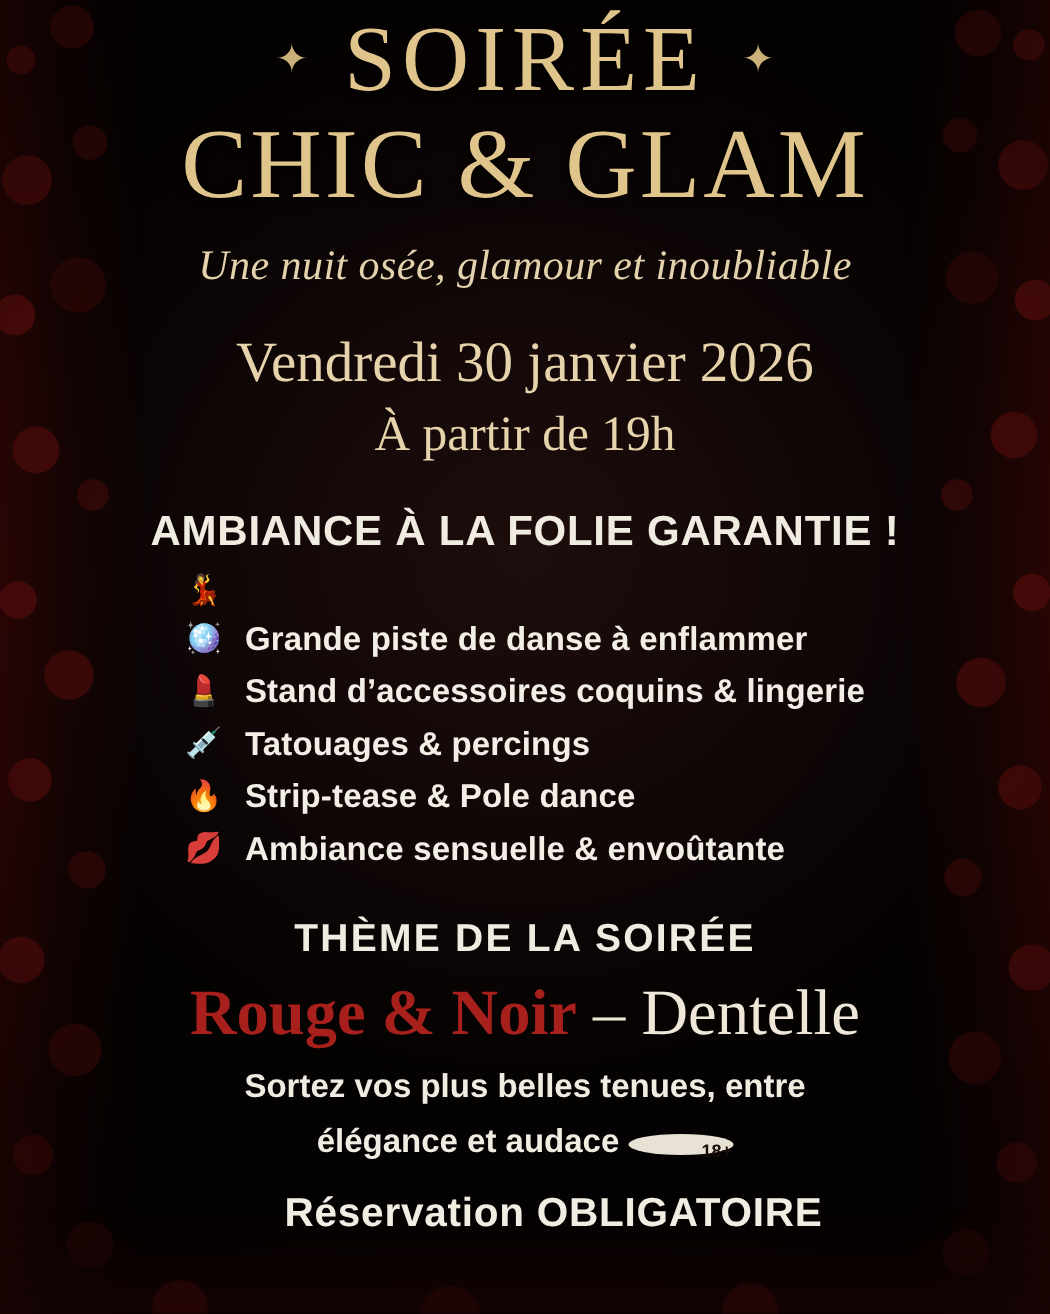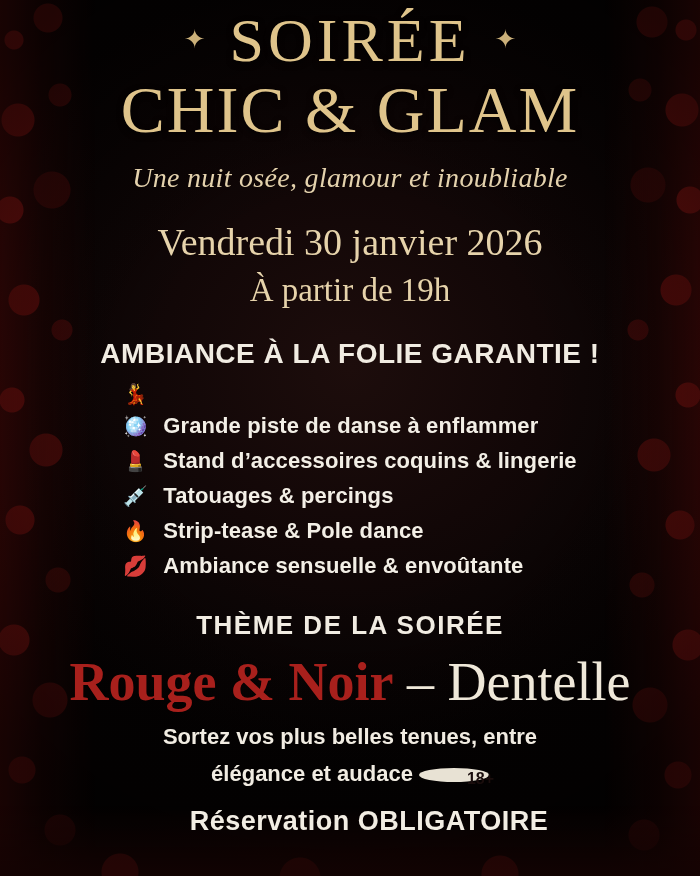--- a/index.html
+++ b/index.html
@@ -189,21 +189,21 @@
     color: #f1ece2;
     font-family: "Liberation Sans", sans-serif;
     font-weight: bold;
     font-size: 26px;
     letter-spacing: 1.5px;
     margin: 22px 0 0 0;
   }
   .theme-line {
     margin: 10px 0 0 0;
     font-family: "Liberation Serif", serif;
-    font-size: 54px;
+    font-size: 43px;
   }
   .theme-red {
     color: #a8201c;
     font-weight: bold;
   }
   .theme-rest {
     color: #efe8d9;
   }
   .theme-note {
     color: #f1ece2;
@@ -212,21 +212,21 @@
     margin: 10px 0 0 0;
     line-height: 1.25;
   }
   .badge-18 {
     display: inline-block;
     width: 22px;
     height: 14px;
     border-radius: 50%;
     background: #e8e2d4;
     color: #1a0d0c;
-    font-size: 16px;
+    font-size: 12px;
     font-weight: bold;
     line-height: 22px;
     text-align: center;
     vertical-align: -3px;
     margin-left: 6px;
     padding-left: 48px;
   }
   .reservation {
     color: #f2ede3;
     font-size: 27px;

